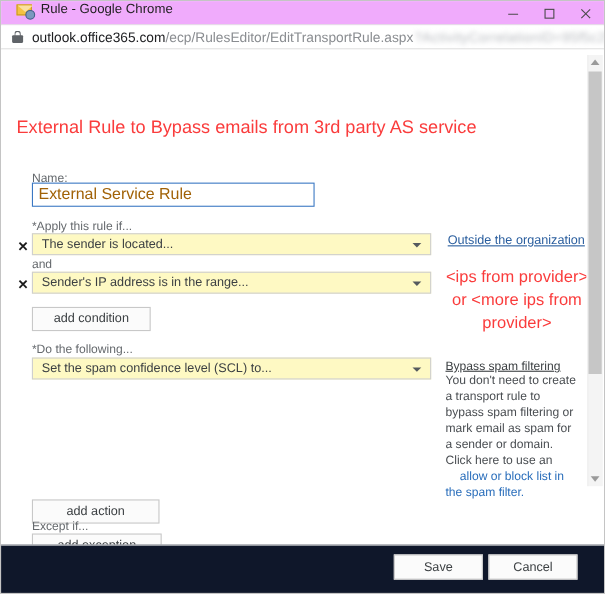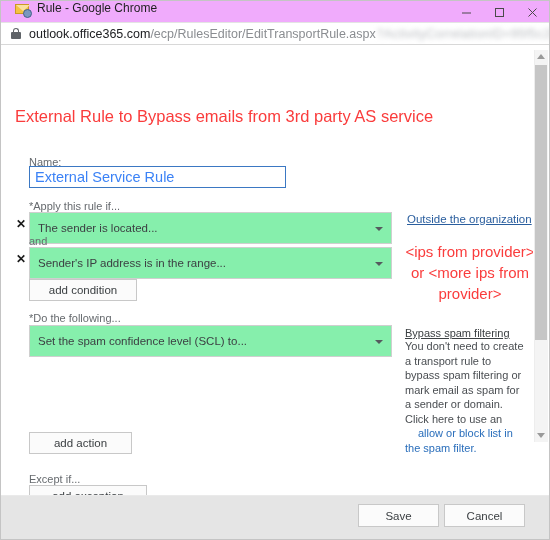--- a/index.html
+++ b/index.html
@@ -149,21 +149,21 @@
   }
 
   .name-label { position: absolute; left: 28px; top: 111px; }
 
   .name-input {
     position: absolute;
     left: 28px; top: 121px;
     width: 257px; height: 22px;
     border: 1px solid #3b78c3;
     background: #ffffff;
-    color: #3b82f6;
+    color: #a16207;
     font-size: 14.5px;
     font-family: "Liberation Sans", sans-serif;
     padding: 0 5px;
     outline: none;
   }
 
   .apply-label { position: absolute; left: 28px; top: 155px; }
 
   .row-x {
     position: absolute;
@@ -172,22 +172,22 @@
     font-size: 12px;
     font-weight: bold;
     color: #1a1a1a;
     line-height: 1;
     text-align: center;
     cursor: pointer;
   }
 
   .combo {
     position: absolute;
-    height: 32px;
-    background: #86efac;
+    height: 20px;
+    background: #fef9c3;
     border: 1px solid #cfcfcf;
     font-size: 11.5px;
     color: #3c4043;
     display: flex;
     align-items: center;
     padding-left: 8px;
     cursor: default;
   }
   .combo .caret {
     position: absolute;
@@ -301,21 +301,21 @@
     width: 12px; height: 275px;
     background: #c6c6c6;
     cursor: pointer;
   }
 
   
   .footer {
     position: absolute;
     left: 0; bottom: 0;
     width: 550px; height: 44px;
-    background: #e5e5e5;
+    background: #0f172a;
     border-top: 1px solid #eaeaea;
   }
   .footer .btn { position: absolute; }
 </style>
 </head>
 <body>
 
 <div class="window">
 
   <div class="titlebar">
@@ -381,21 +381,21 @@
 
     <div class="btn" style="left:28px; top:234px; width:108px;">add condition</div>
 
     <div class="field-label do-label">*Do the following...</div>
 
     <div class="combo" style="left:28px; top:280px; width:363px;">
       <span>Set the spam confidence level (SCL) to...</span>
       <span class="caret"></span>
     </div>
 
-    <div class="btn" style="left:28px; top:387px; width:103px;">add action</div>
+    <div class="btn" style="left:28px; top:409px; width:116px;">add action</div>
 
     <div class="field-label except-label">Except if...</div>
 
     <div class="btn" style="left:28px; top:440px; width:118px;">add exception</div>
 
     <div class="field-label props-label">Properties of this rule:</div>
 
     <div class="link-outside">Outside the organization</div>
     <div class="annot-red">&lt;ips from provider&gt; or &lt;more ips from provider&gt;</div>
 

